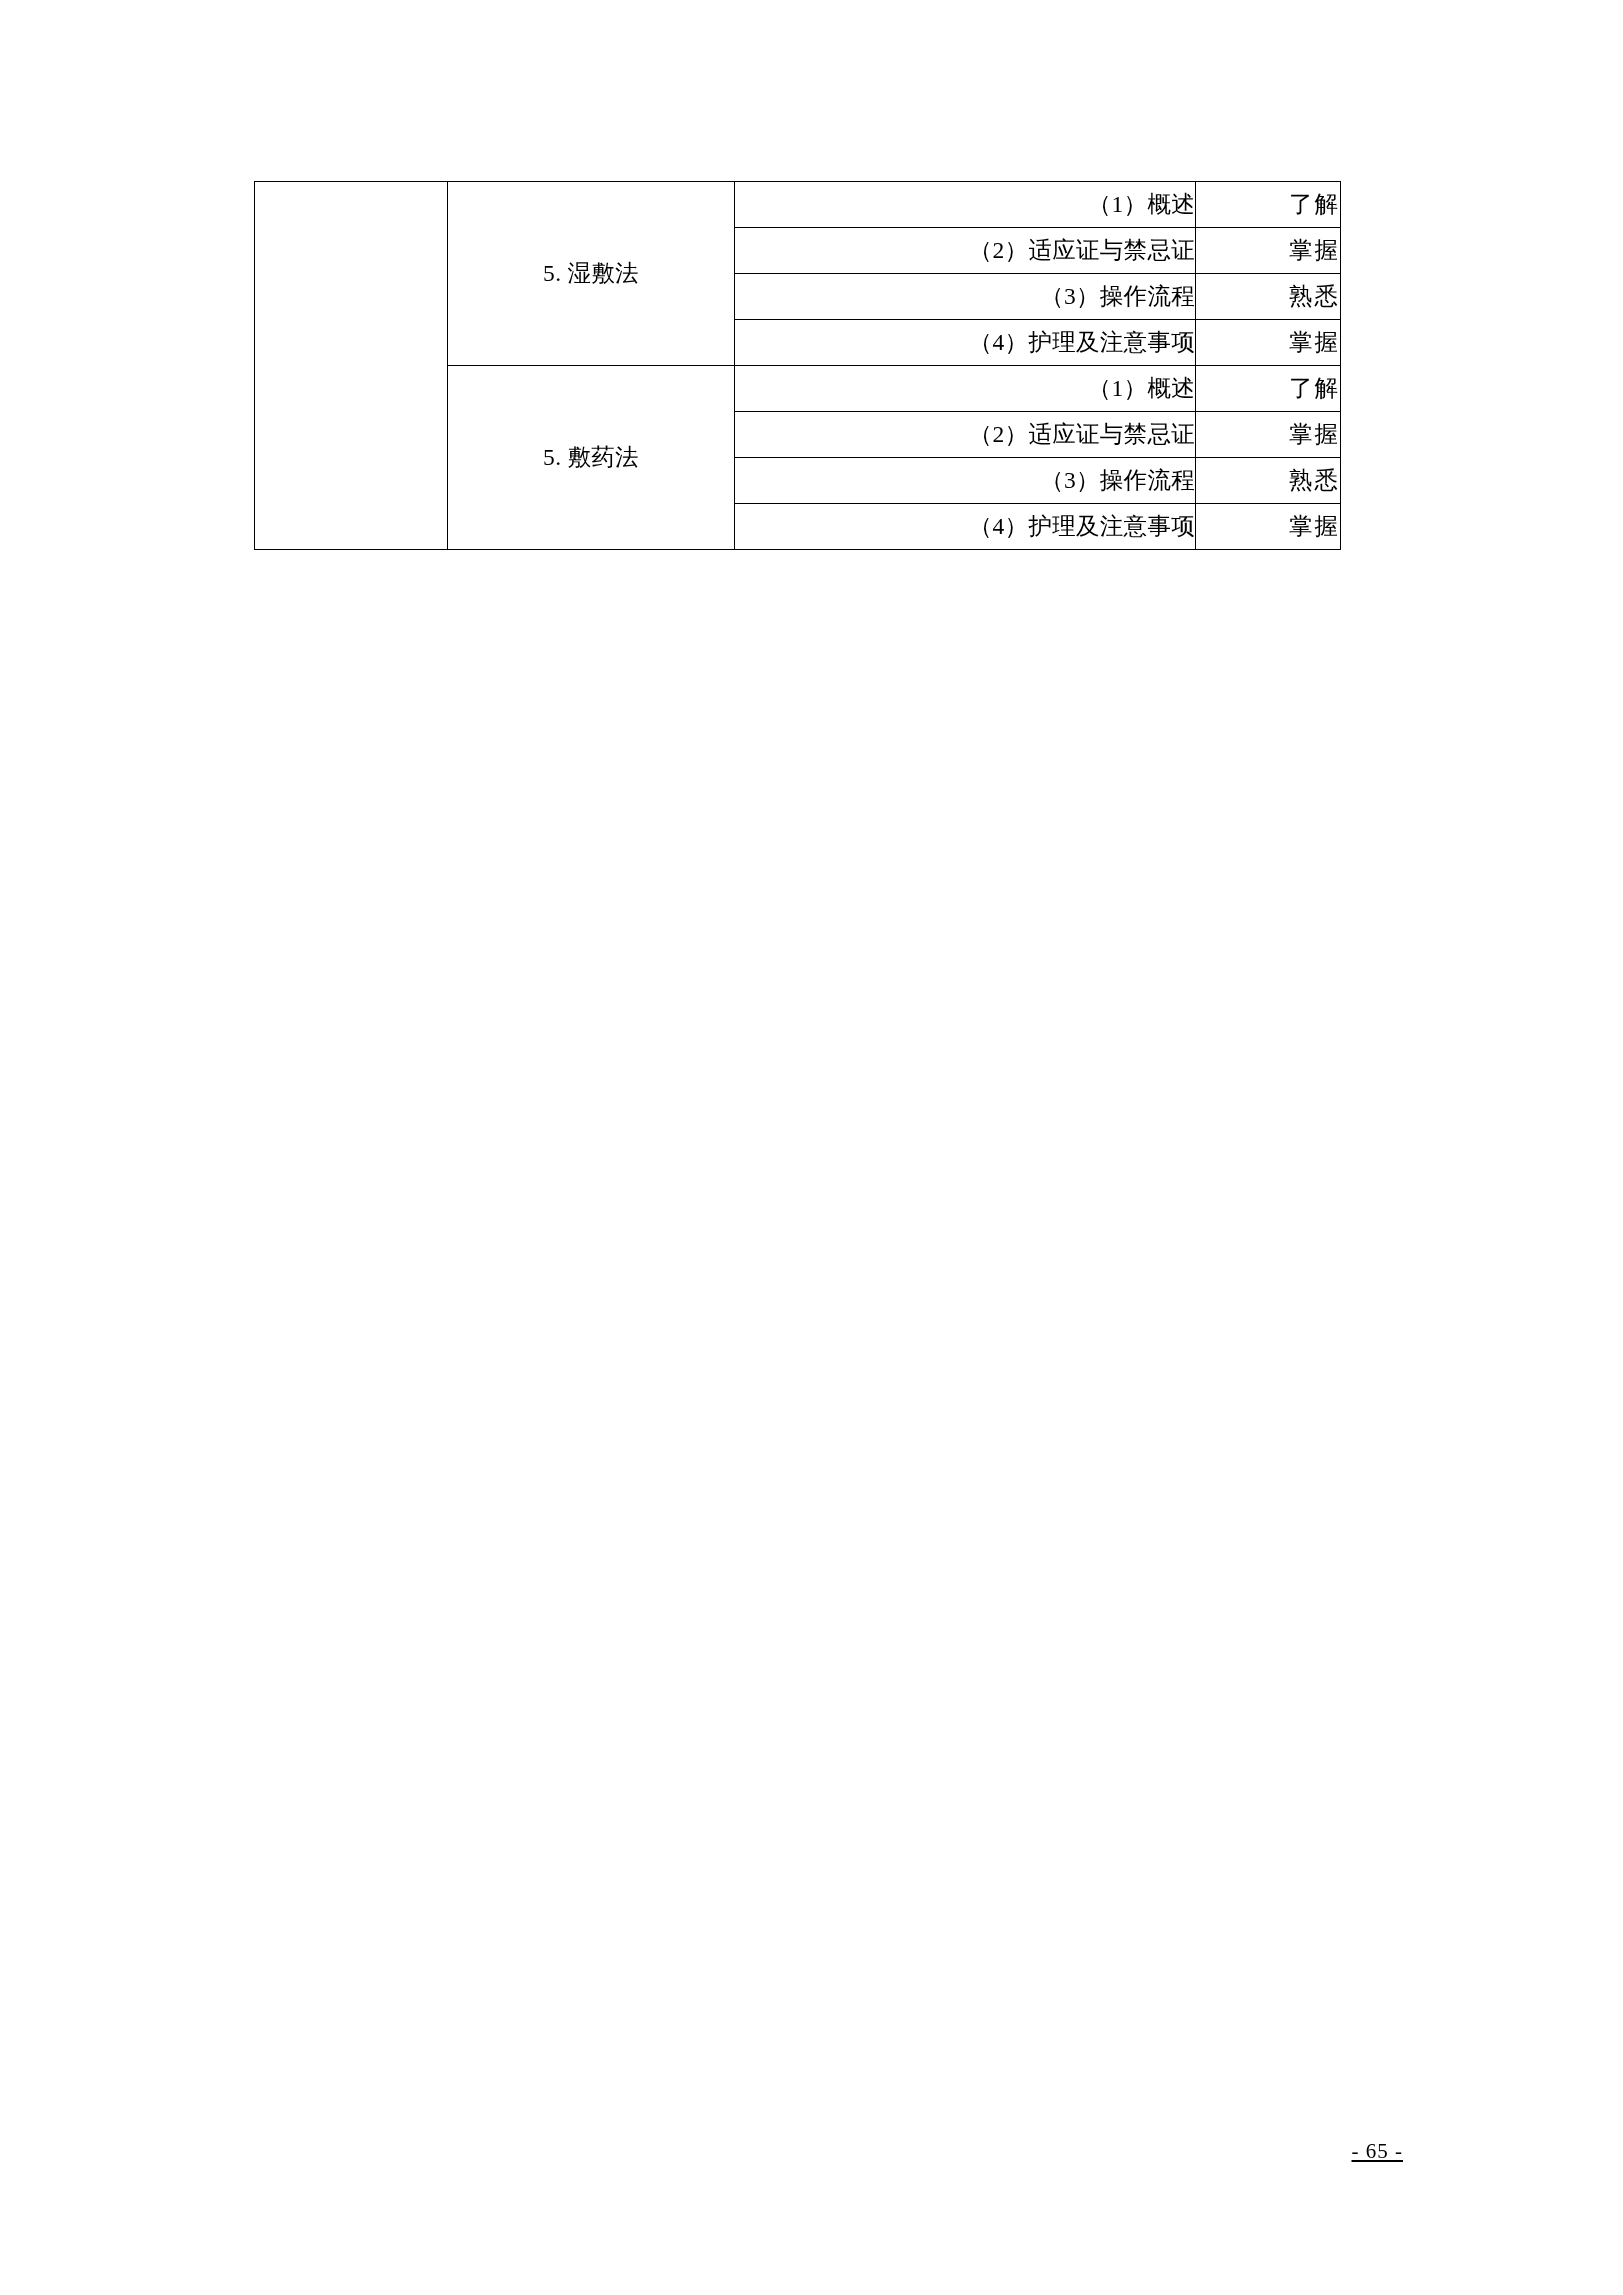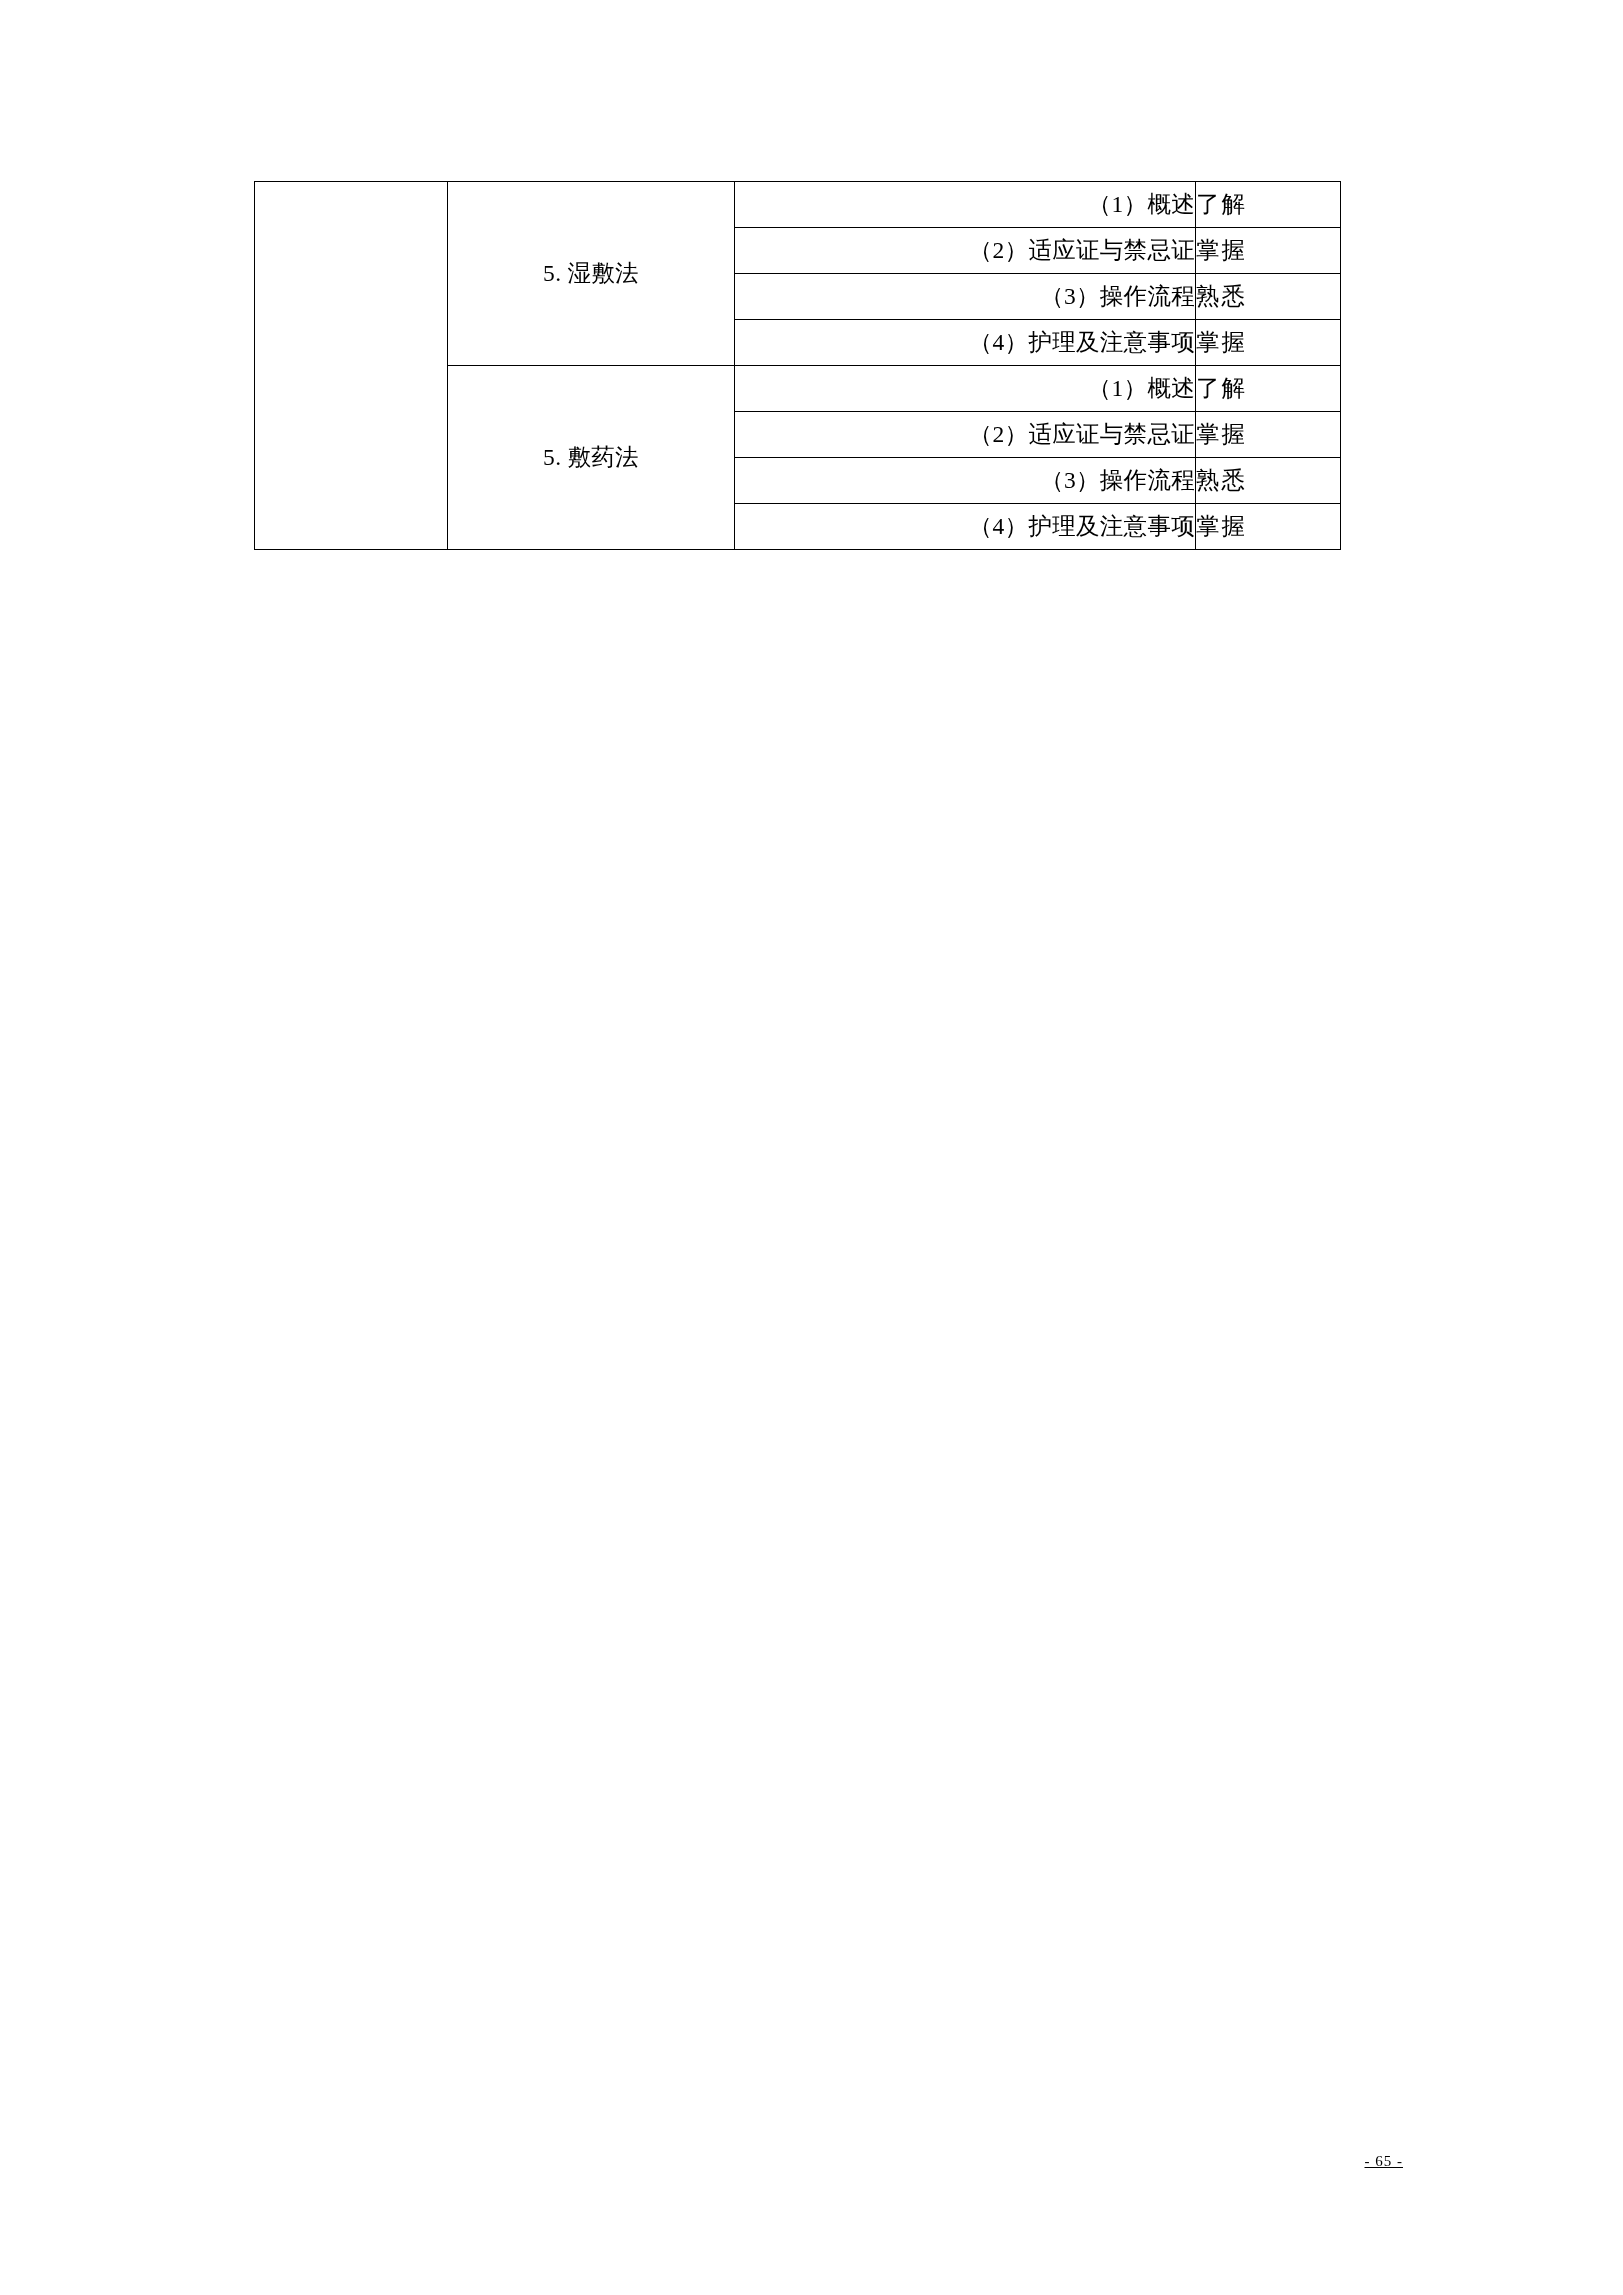--- a/index.html
+++ b/index.html
@@ -36,40 +36,40 @@
     padding: 0;
     vertical-align: middle;
     font-size: 23.5px;
     line-height: 1.2;
     height: 45px;
     font-family: "Liberation Serif", serif;
   }
   td.col-a { width: 192px; }
   td.col-b { width: 286px; text-align: center; }
   td.col-c { width: 460px; text-align: right; padding-left: 19.4px; }
-  td.col-d { width: 144px; text-align: left; }
+  td.col-d { width: 144px; text-align: right; }
 
   .method-label {
     display: block;
     text-align: center;
     letter-spacing: 0.3px;
   }
   .item-text {
     display: inline-block;
     letter-spacing: 0.3px;
   }
   .level-text {
     display: inline-block;
     letter-spacing: 2px;
   }
   .page-number {
     position: absolute;
     right: 220px;
-    bottom: 125px;
-    font-size: 15px;
+    bottom: 131px;
+    font-size: 21px;
     letter-spacing: 1px;
     font-family: "Liberation Serif", serif;
     text-decoration: underline;
   }
 </style>
 </head>
 <body>
 
 <div class="page">
 

